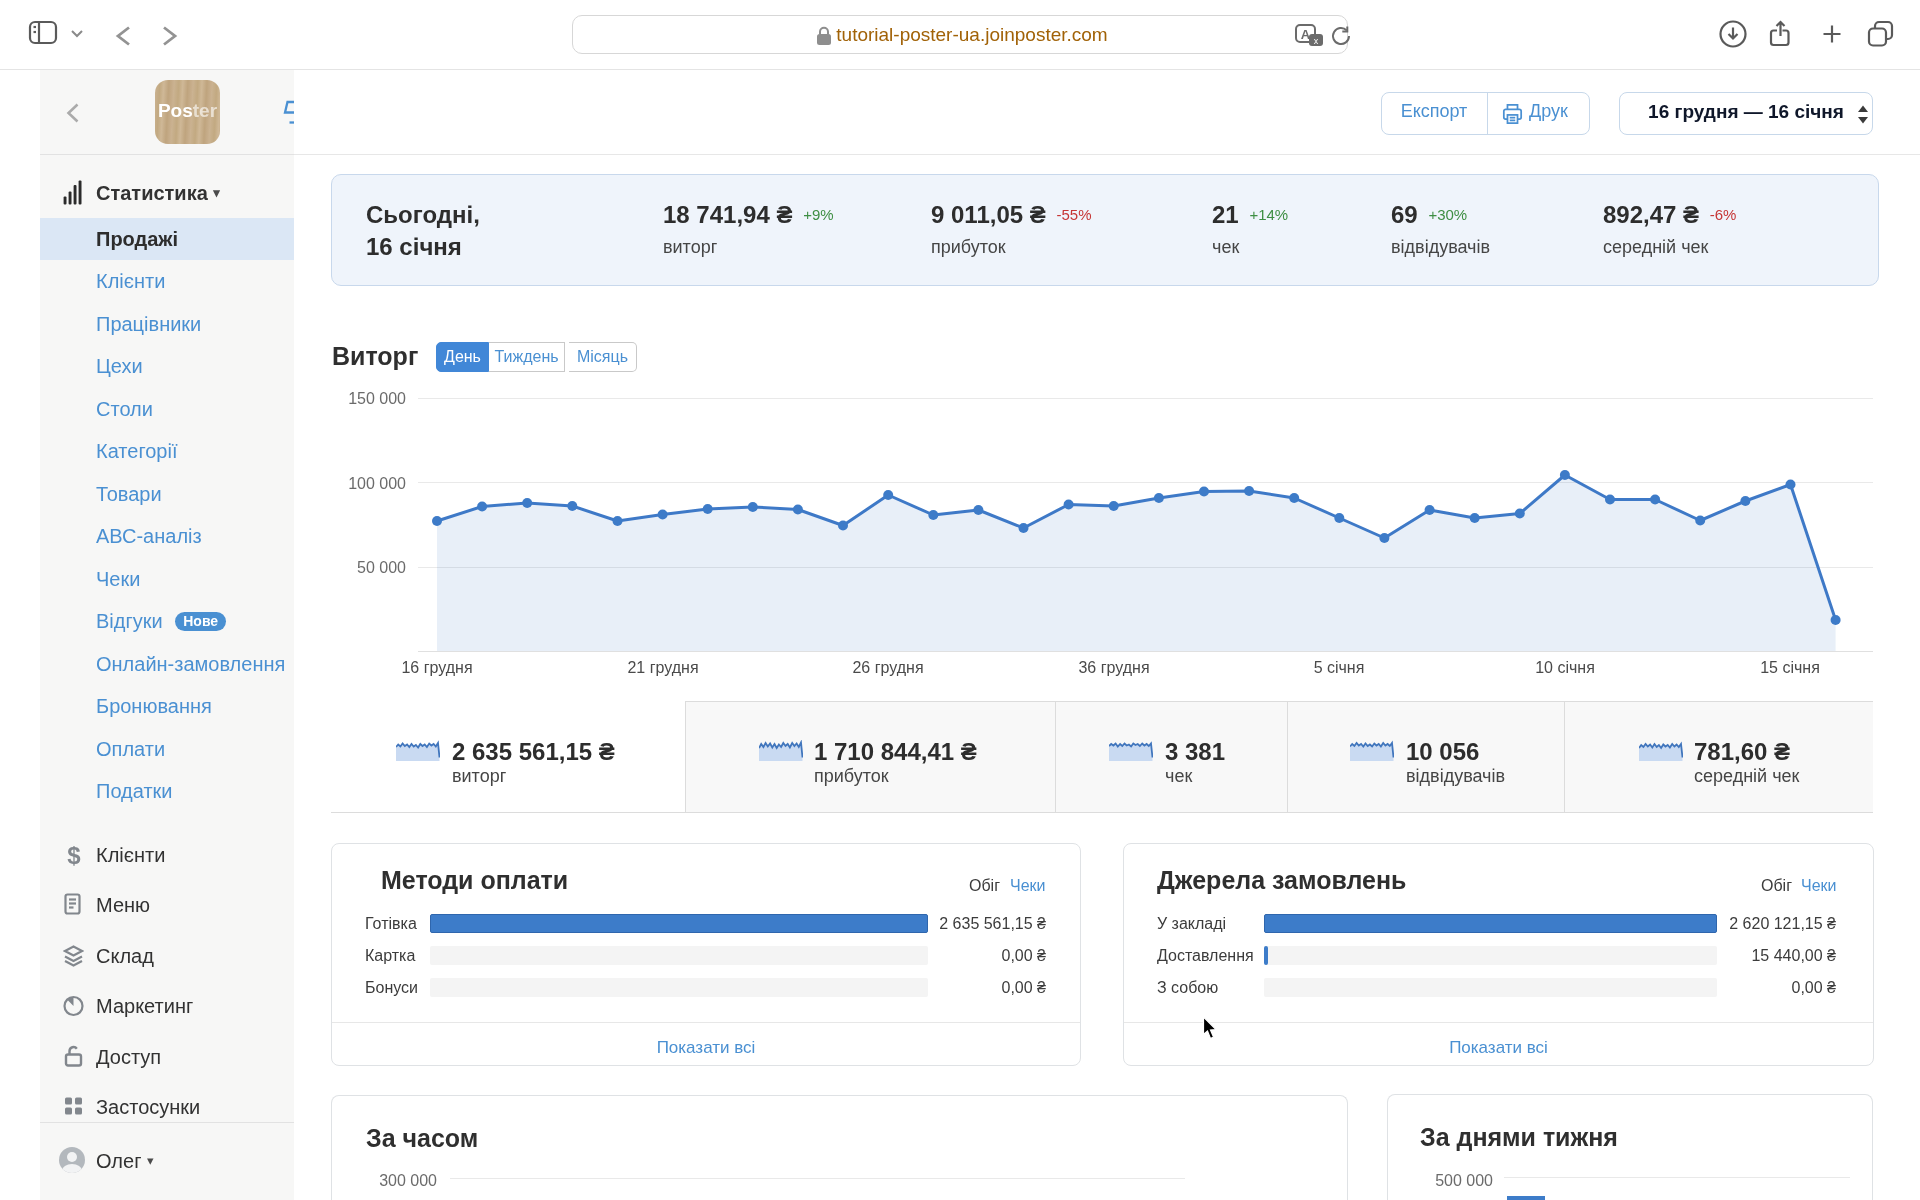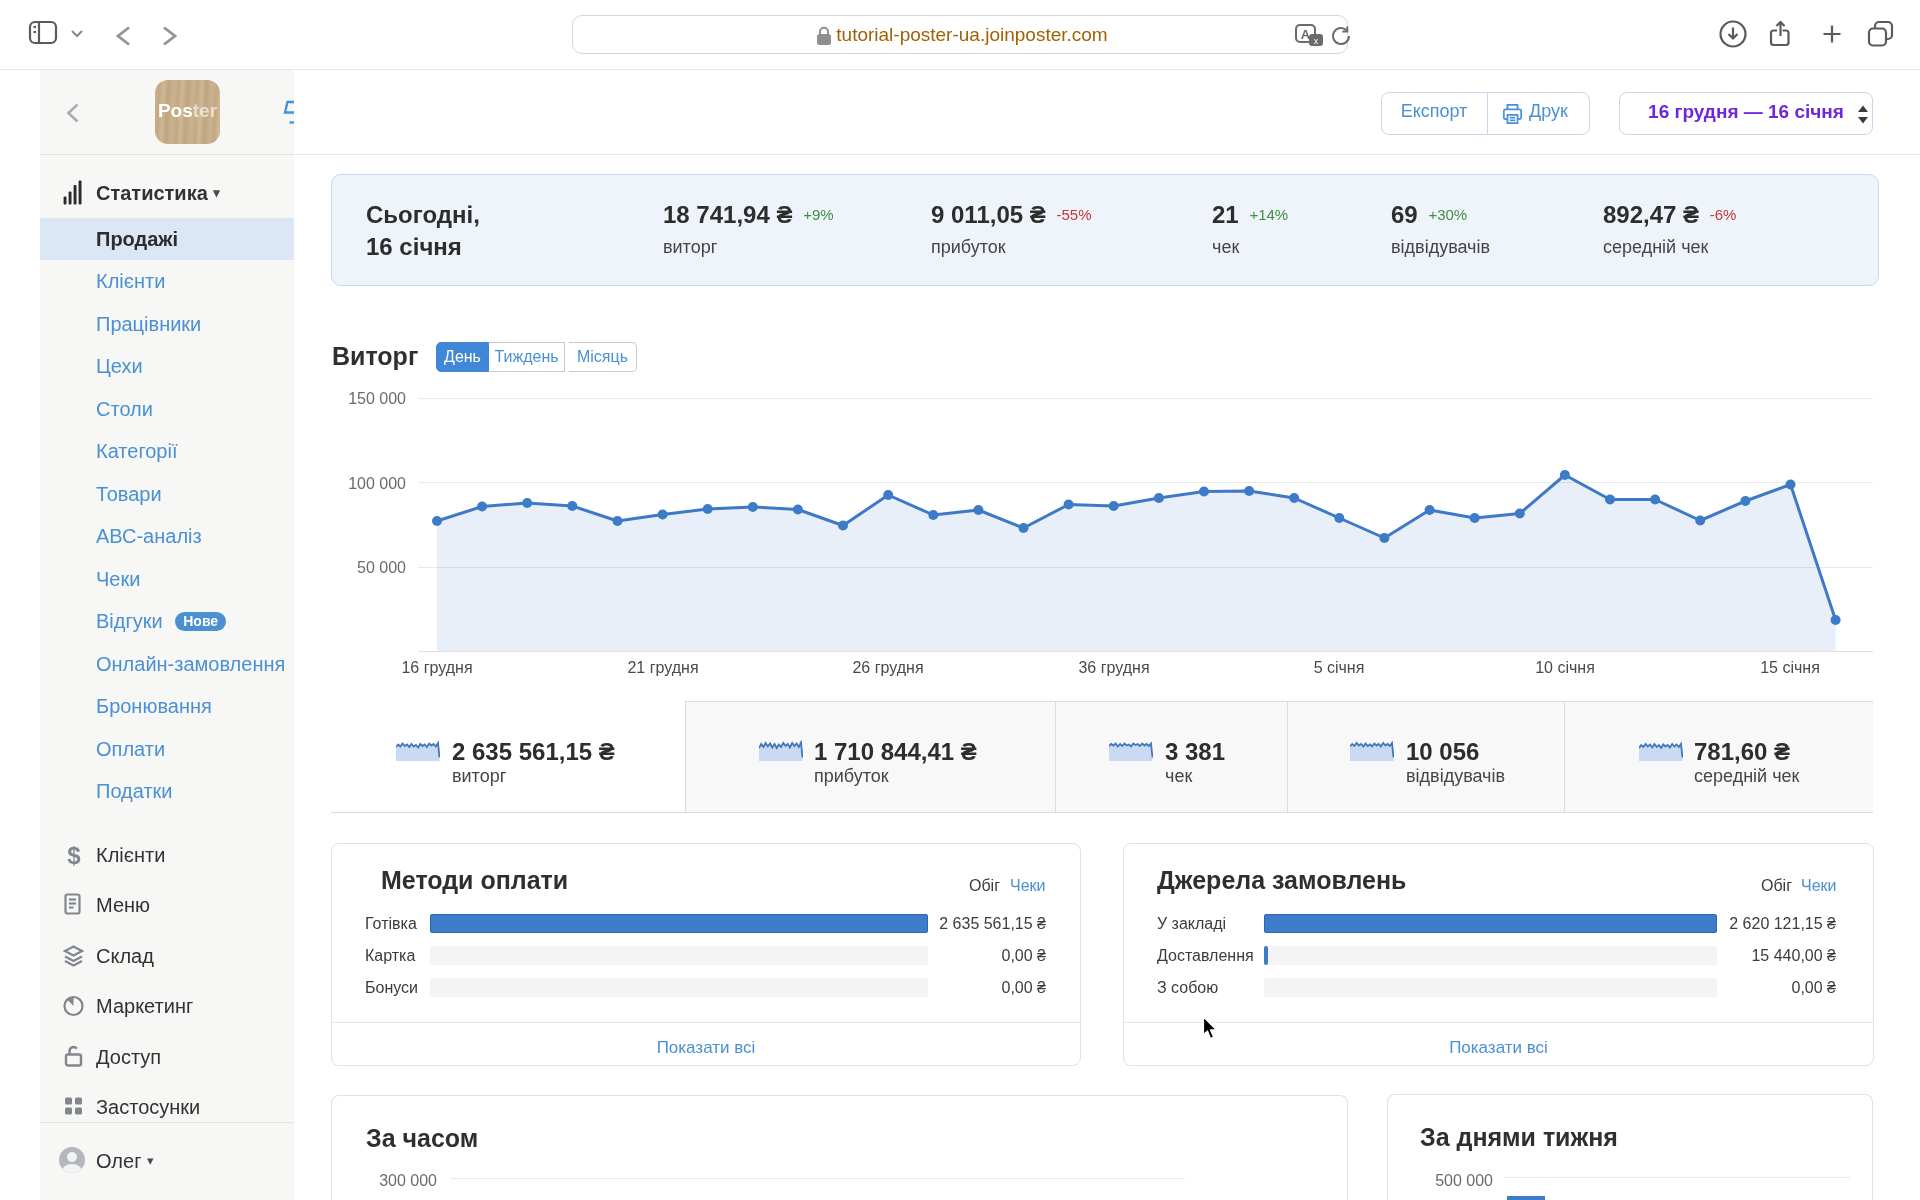--- a/index.html
+++ b/index.html
@@ -193,21 +193,21 @@
     <div class="abs" style="left:1193px;top:22px;width:1px;height:43px;background:#c7d8ea"></div>
     <svg class="abs" style="left:1208px;top:33px" width="21" height="22" viewBox="0 0 23 23" fill="none" stroke="#4a90d2" stroke-width="1.9">
       <path d="M6 6.5 V1.5 h11 v5"></path>
       <path d="M4 6.5 h15 a2 2 0 0 1 2 2 v6.5 a2 2 0 0 1 -2 2 h-15 a2 2 0 0 1 -2 -2 v-6.5 a2 2 0 0 1 2 -2 z"></path>
       <rect x="6" y="12.5" width="11" height="9" fill="#fff"></rect>
       <line x1="8.5" y1="15.5" x2="14.5" y2="15.5"></line>
       <line x1="8.5" y1="18.5" x2="14.5" y2="18.5"></line>
     </svg>
     <div class="abs" style="left:1235px;top:31px;color:#4a90d2;font-size:18px;">Друк</div>
     <div class="btn" style="left:1325px;top:22px;width:254px;height:43px;"></div>
-    <div class="abs" style="left:1329px;top:31px;width:246px;text-align:center;color:#6d28d9;font-size:19px;font-weight:bold;">16 грудня — 16 січня</div>
+    <div class="abs" style="left:1329px;top:31px;width:246px;text-align:center;color:#0f172a;font-size:19px;font-weight:bold;">16 грудня — 16 січня</div>
     <svg class="abs" style="left:1563px;top:35px" width="12" height="19" viewBox="0 0 12 19" fill="#3a3a3a">
       <path d="M6 0.5 l5 6.5 h-10 z"></path>
       <path d="M6 18.5 l5 -6.5 h-10 z"></path>
     </svg>
   </div>
 
   <div id="summary"></div>
   <div class="sum-val" style="left:72px;top:129px;font-size:24px;line-height:32px;">Сьогодні,<br>16 січня</div>
   <div class="sum-val" style="left:369px;top:130px">18 741,94 ₴ <span class="pct green">+9%</span></div>
   <div class="sum-lbl" style="left:369px;top:165px">виторг</div>

